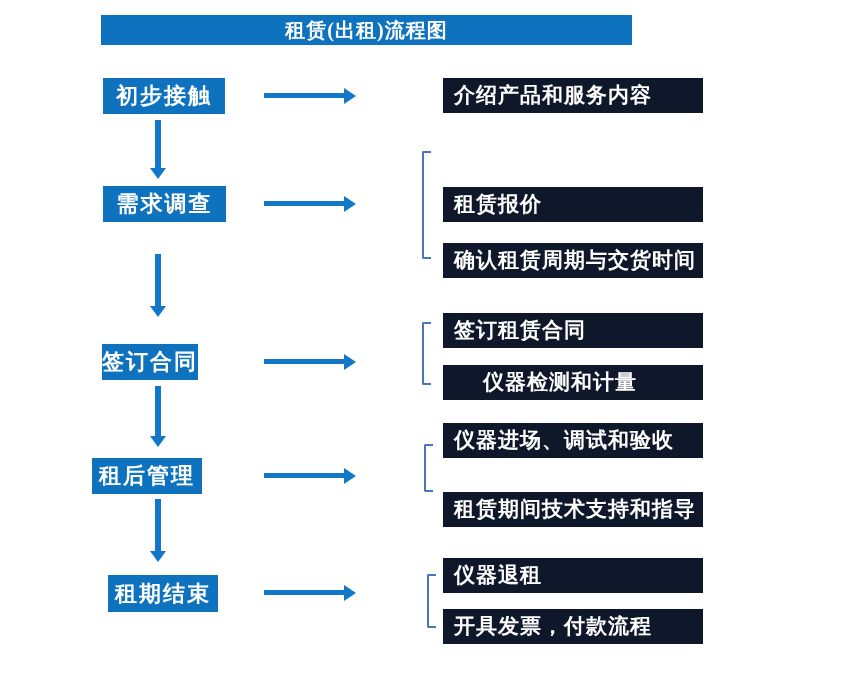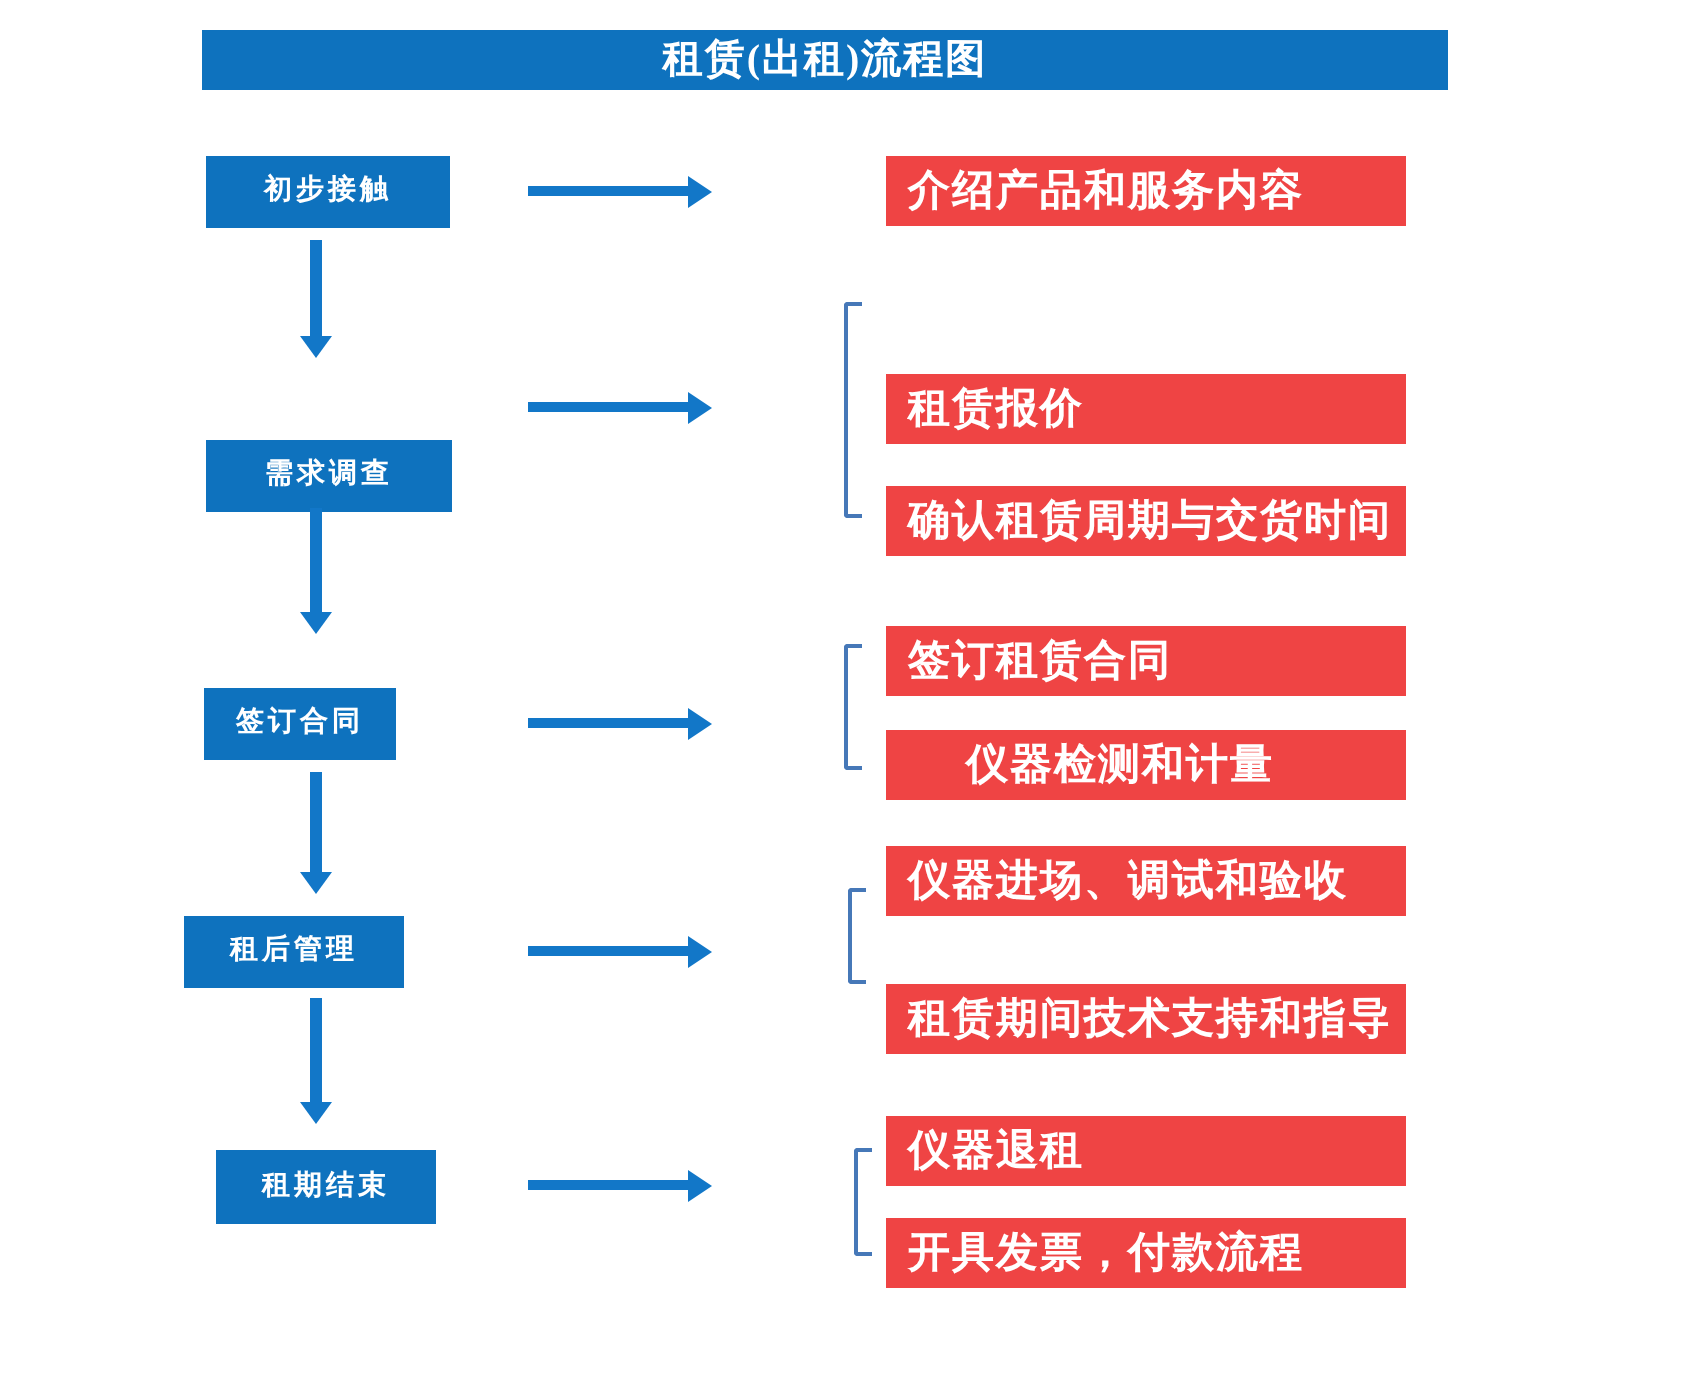--- a/index.html
+++ b/index.html
@@ -4,33 +4,33 @@
 <style>
   html,body{margin:0;padding:0;background:#ffffff;}
   .canvas{
     position:relative;
     width:844px;height:688px;
     background:#ffffff;
     font-family:"Liberation Serif","DejaVu Serif",serif;
     overflow:hidden;
   }
   .title-bar{
-    position:absolute;left:101px;top:15px;width:623px;height:30px;
+    position:absolute;left:101px;top:15px;width:531px;height:30px;
     background:#0e72be;color:#ffffff;
     font-size:20px;font-weight:bold;line-height:30px;text-align:center;
     letter-spacing:1px;
   }
   .step-box{
     position:absolute;background:#0e72be;color:#ffffff;
-    font-size:14px;font-weight:bold;text-align:center;
+    font-size:22px;font-weight:bold;text-align:center;
     letter-spacing:2px;
   }
   .out-box{
     position:absolute;left:443px;width:260px;height:35px;
-    background:#ef4444;color:#ffffff;
+    background:#0f172a;color:#ffffff;
     font-size:21px;font-weight:bold;line-height:35px;
     padding-left:11px;box-sizing:border-box;
     white-space:nowrap;letter-spacing:1px;
   }
   
   .harrow{position:absolute;left:264px;width:92px;height:16px;}
   .harrow .shaft{position:absolute;left:0;top:5px;width:81px;height:5px;background:#1277c8;}
   .harrow .head{position:absolute;right:0;top:0;width:0;height:0;
     border-top:8px solid transparent;border-bottom:8px solid transparent;
     border-left:12px solid #1277c8;}
@@ -49,21 +49,21 @@
   }
 </style>
 </head>
 <body>
 
 <div class="canvas">
 
   <div class="title-bar">租赁(出租)流程图</div>
 
   <div class="step-box" style="left:103px;top:78px;width:122px;height:36px;line-height:36px;">初步接触</div>
-  <div class="step-box" style="left:103px;top:186px;width:123px;height:36px;line-height:36px;margin-top:34px;">需求调查</div>
+  <div class="step-box" style="left:103px;top:186px;width:123px;height:36px;line-height:36px;">需求调查</div>
   <div class="step-box" style="left:102px;top:344px;width:96px;height:36px;line-height:36px;">签订合同</div>
   <div class="step-box" style="left:92px;top:458px;width:110px;height:36px;line-height:36px;">租后管理</div>
   <div class="step-box" style="left:108px;top:575px;width:110px;height:37px;line-height:37px;">租期结束</div>
 
   <div class="varrow" style="top:120px;height:59px;">
     <div class="shaft" style="height:48px;"></div>
     <div class="head"></div>
   </div>
   <div class="varrow" style="top:254px;height:63px;">
     <div class="shaft" style="height:52px;"></div>

